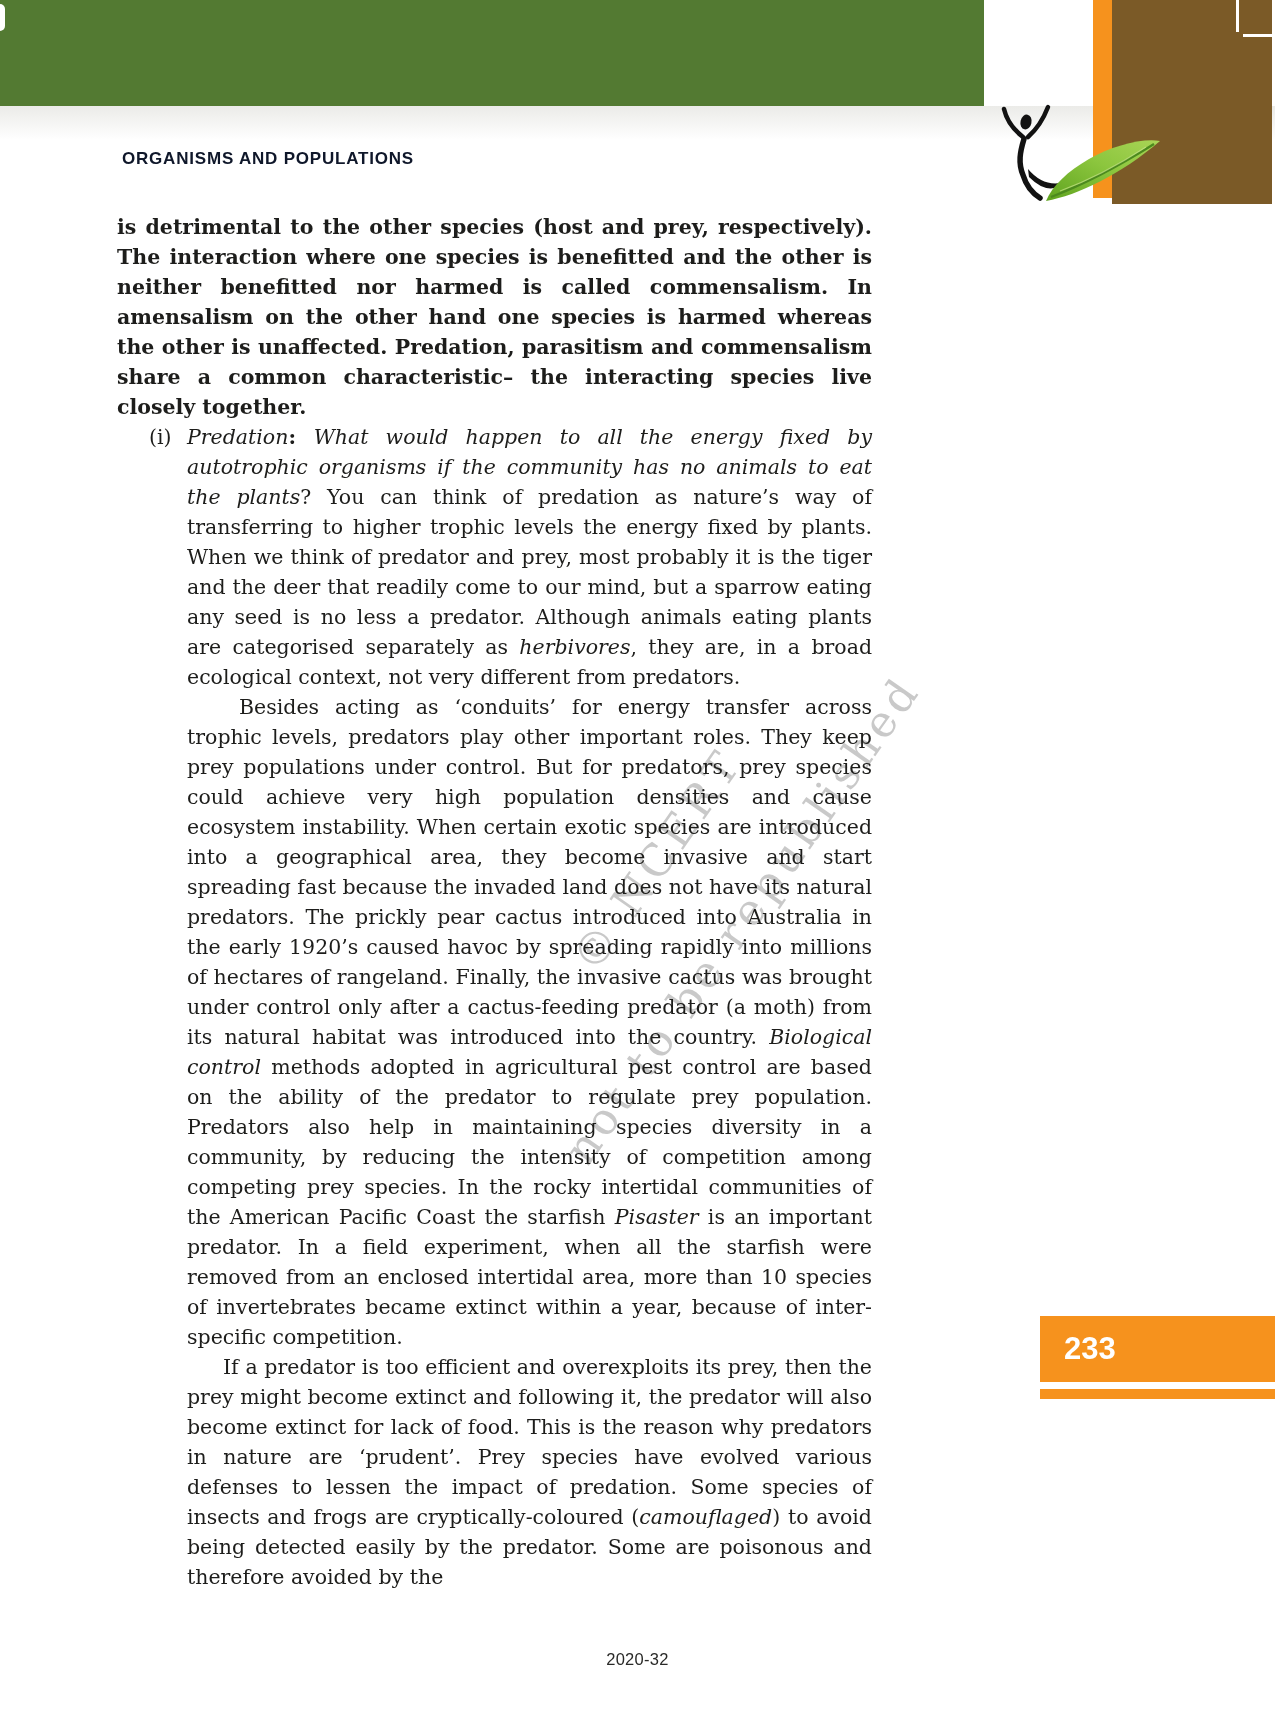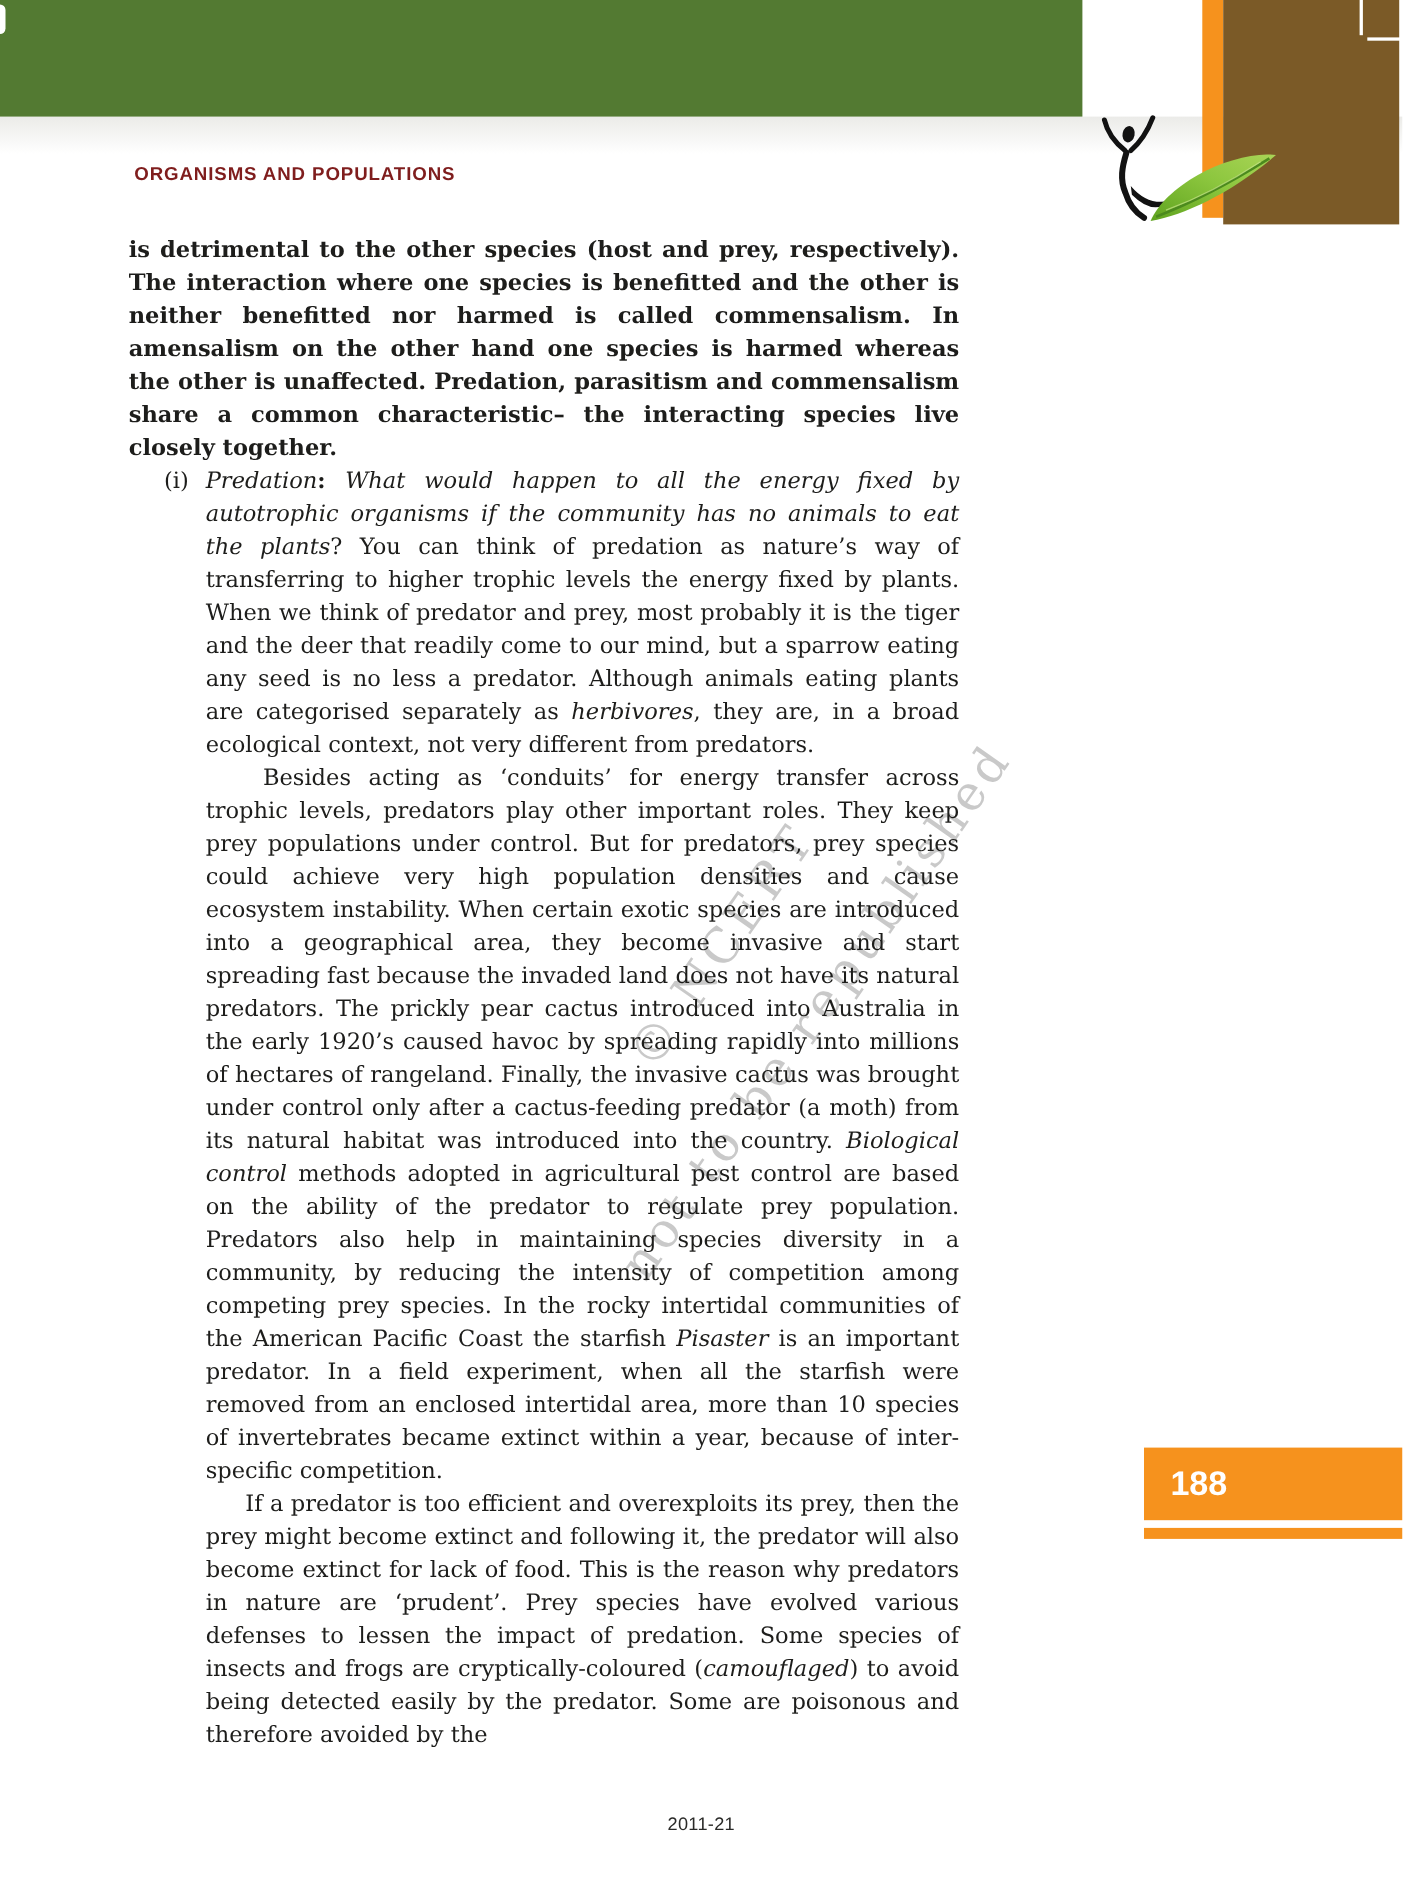--- a/index.html
+++ b/index.html
@@ -15,21 +15,21 @@
   .stripe-orange{position:absolute;left:1093px;top:0;width:19px;height:198px;background:#f6921d;z-index:2;}
   .block-brown{position:absolute;left:1112px;top:0;width:160px;height:204px;background:#7b5a27;z-index:2;}
   .cropmark-v{position:absolute;left:1236px;top:0;width:3px;height:32px;background:#ffffff;z-index:4;}
   .cropmark-h{position:absolute;left:1243px;top:34px;width:32px;height:3px;background:#ffffff;z-index:4;}
   .logo{position:absolute;left:990px;top:96px;width:195px;height:118px;z-index:5;}
 
   
   .header-label{
     position:absolute;left:122px;top:149px;z-index:6;
     font-family:"Liberation Sans",sans-serif;font-size:17px;font-weight:700;
-    letter-spacing:0.8px;color:#7f1d1d;
+    letter-spacing:0.8px;color:#0f172a;
   }
 
   
   .text-col{
     position:absolute;left:117px;top:212px;width:755px;z-index:3;
     font-size:20.5px;line-height:30px;color:#1d1d1b;text-align:justify;
   }
   .text-col p{margin:0;}
   .p1{margin-bottom:12px;font-weight:bold;}
   .list{display:flex;}
@@ -111,17 +111,17 @@
     <div class="marker">(i)</div>
     <div class="list-content">
       <p><span class="bi">Predation</span><b>: </b><i>What  would  happen  to  all  the  energy  fixed  by autotrophic organisms if the community has no animals to eat the plants</i><span>?  You can think of predation as nature’s way of transferring to higher trophic levels the energy fixed by plants.  When we think of predator and prey, most probably it is the tiger and the deer that readily come to our mind, but a sparrow eating any seed is no less a  predator.   Although  animals  eating  plants  are  categorised separately  as  </span><i>herbivores</i><span>,  they  are,  in  a  broad  ecological  context, not very different from predators.</span></p>
       <p class="besides-para"><span>Besides acting as ‘conduits’ for energy transfer across trophic levels,  predators  play  other  important  roles.   They  keep  prey populations under control. But for predators, prey species could achieve  very  high  population  densities  and  cause  ecosystem instability.  When  certain  exotic  species  are  introduced  into  a geographical area, they become invasive and start spreading fast because the invaded land does not have its natural predators. The prickly pear cactus introduced into Australia in the early 1920’s caused  havoc  by  spreading  rapidly  into  millions  of  hectares  of rangeland.  Finally, the invasive cactus was brought under control only after a cactus-feeding predator (a moth) from its natural habitat was introduced into the country. </span><i>Biological control</i><span> methods adopted in agricultural pest control are based on the ability of the predator to  regulate  prey  population.  Predators  also  help  in  maintaining species  diversity  in  a  community,  by  reducing  the  intensity  of competition among competing prey species.   In the rocky intertidal communities of the American Pacific Coast the starfish </span><i>Pisaster</i><span> is an important predator. In a field experiment, when all the starfish were removed from an enclosed intertidal area, more than 10 species of  invertebrates  became  extinct  within  a  year,  because  of  inter-specific competition.</span></p>
       <p class="pred2-para"><span>If a predator is too efficient and overexploits its prey, then the prey might become extinct and following it, the predator will also become extinct for lack of food. This is the reason why predators in nature are ‘prudent’. Prey species have evolved various defenses to lessen the impact of predation.  Some species of insects and frogs are cryptically-coloured (</span><i>camouflaged</i><span>) to avoid being detected easily by the predator. Some are poisonous and therefore avoided by the</span></p>
     </div>
   </div>
 </div>
 
 <div class="pagebox">
-  <span>188</span>
+  <span>233</span>
 </div>
 <div class="pagestrip"></div>
 
-<div class="footer">2011-21</div>
+<div class="footer">2020-32</div>
 
 </body></html>

